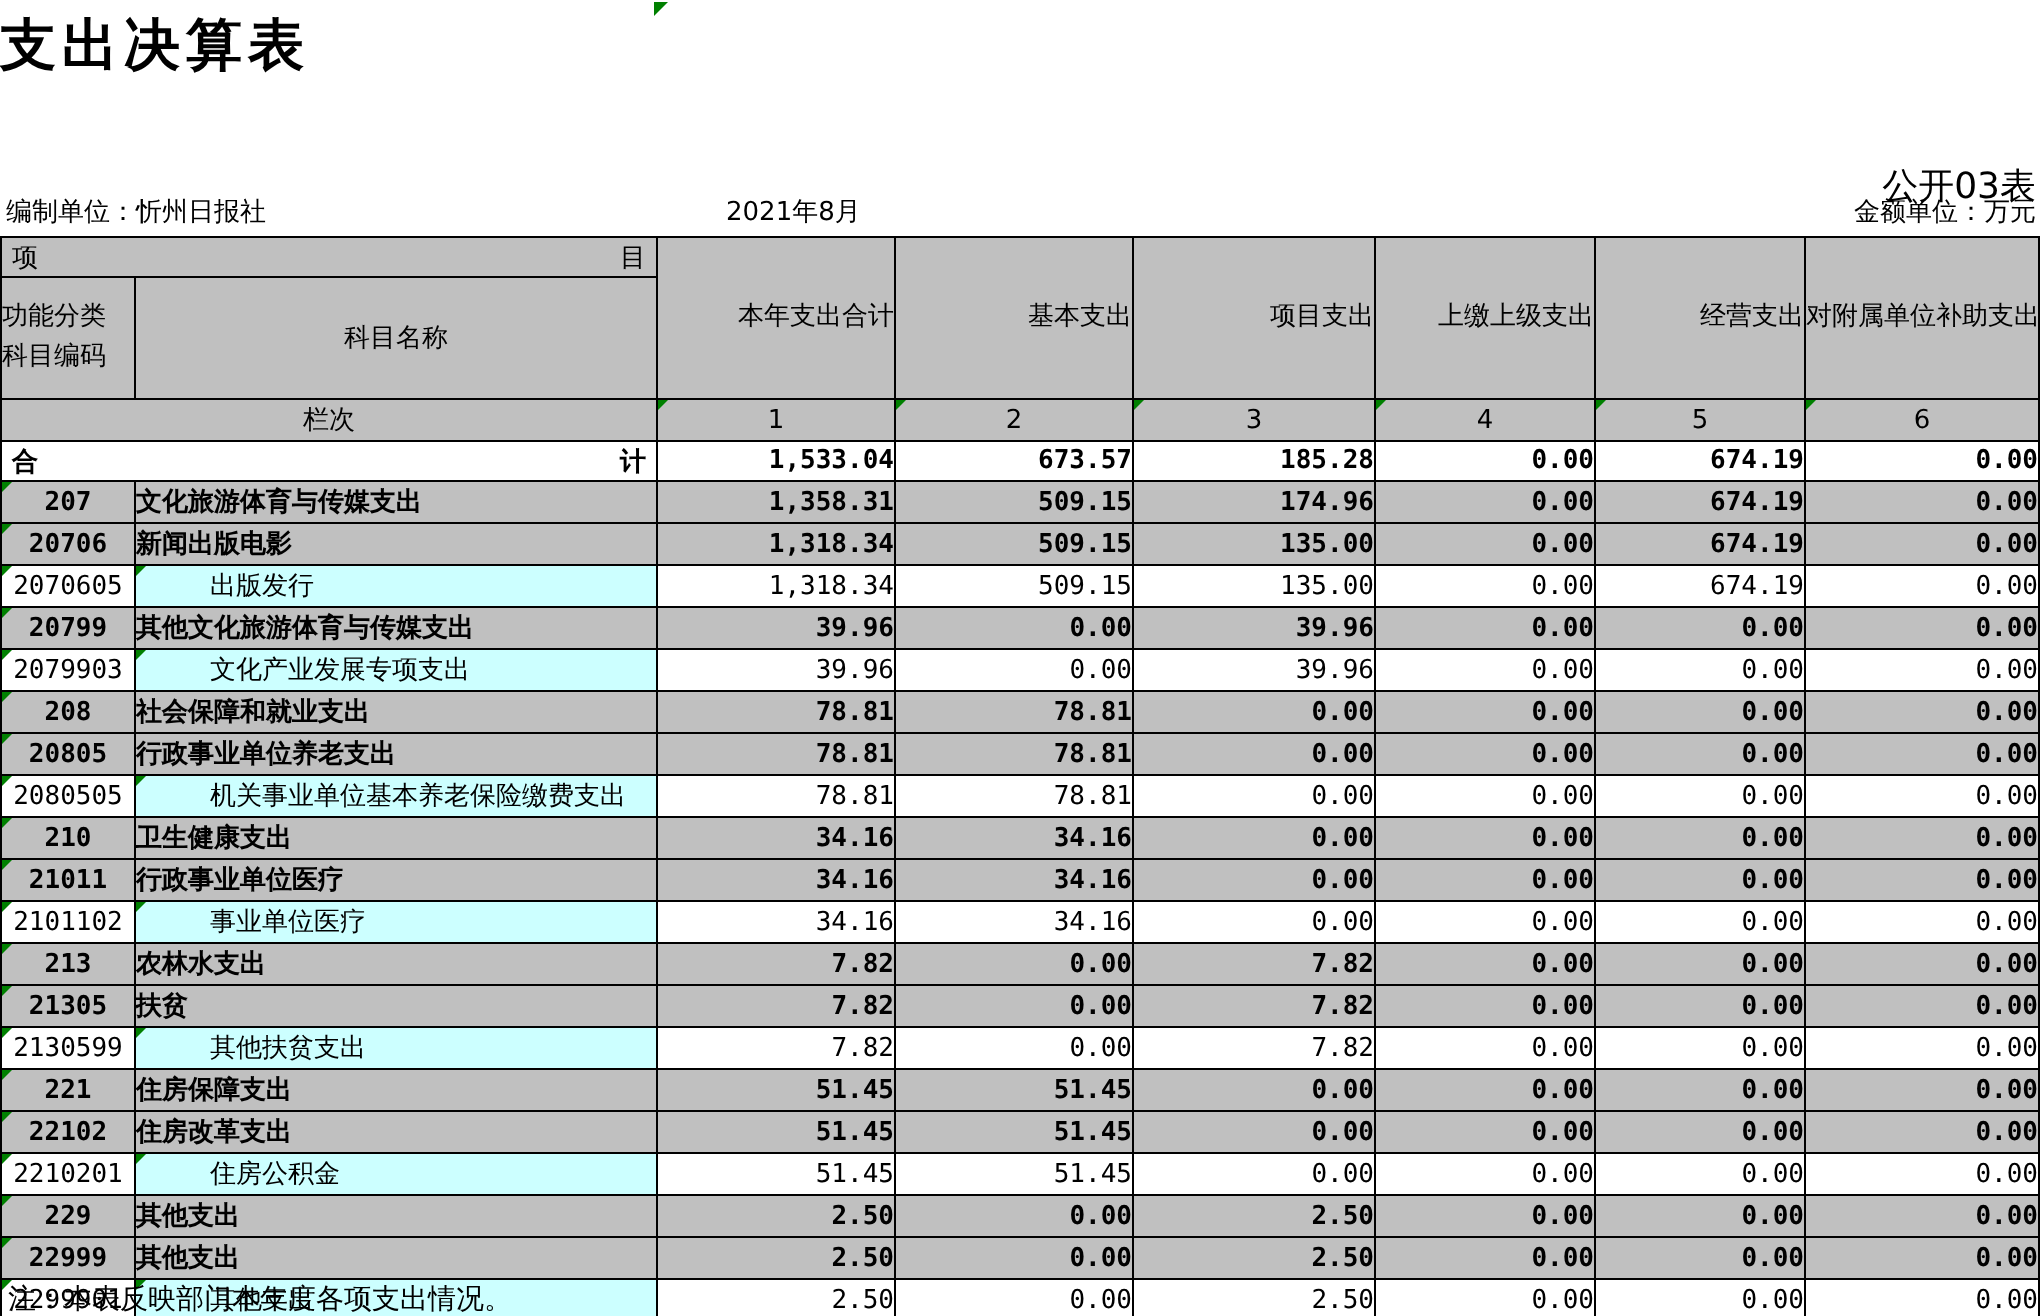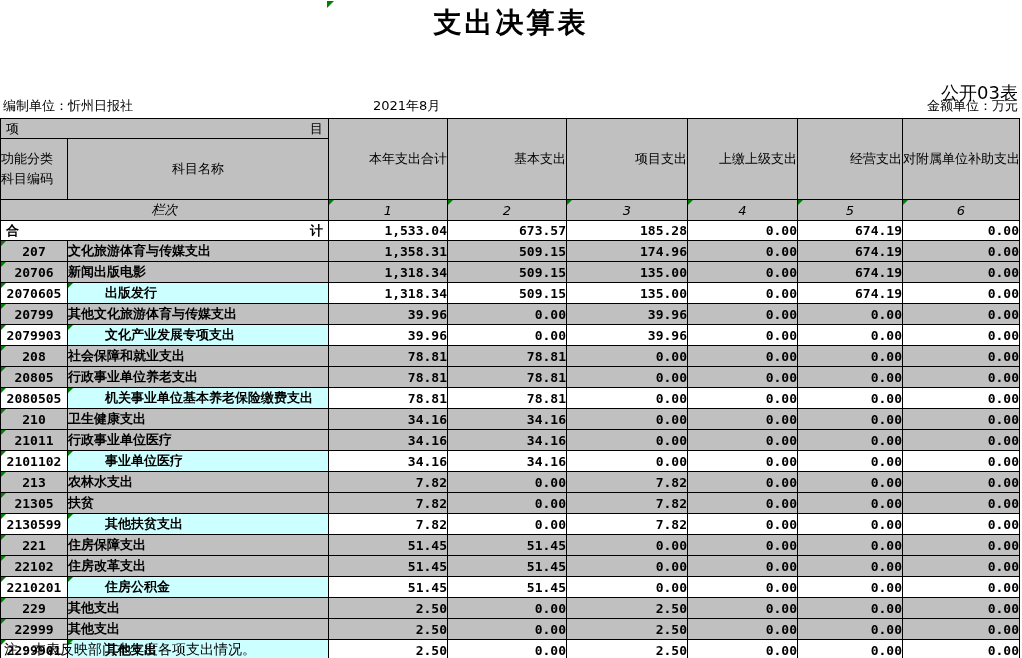--- a/index.html
+++ b/index.html
@@ -1,50 +1,50 @@
 <!DOCTYPE html>
 <html><head>
 <meta charset="utf-8">
 <style>
   html,body{margin:0;padding:0;background:#fff;}
   .page{position:relative;width:1022px;height:658px;background:#ffffff;overflow:hidden;
         font-family:"DejaVu Sans","Liberation Sans",sans-serif;color:#000;}
-  .title{position:absolute;top:4px;left:0;width:100%;text-align:center;margin:0;
+  .title{position:absolute;top:4px;left:0;width:100%;margin:0;
          font-size:28px;font-weight:bold;letter-spacing:3px;}
   .page-flag{position:absolute;top:1px;left:327px;width:0;height:0;
              border-top:7px solid #008000;border-right:7px solid transparent;}
   .table-code{position:absolute;top:81px;right:4px;font-size:18px;}
   .meta{position:absolute;top:97px;left:0;width:100%;height:17px;font-size:13px;}
   .meta .prepared{position:absolute;left:3px;}
-  .meta .period{position:absolute;left:373px;}
+  .meta .period{position:absolute;left:363px;}
   .meta .unit{position:absolute;right:4px;}
   table.fin{position:absolute;top:118px;left:0;border-collapse:collapse;table-layout:fixed;
             width:1020px;}
   table.fin td{border:1px solid #000;font-size:13px;vertical-align:middle;padding:0;
                overflow:hidden;white-space:nowrap;}
   .gray{background:#c0c0c0;}
   tr.hdr-top td{height:19px;}
   tr.hdr-sub td{height:60px;}
   td.metric{text-align:right;padding:0 5px;line-height:1.5;white-space:normal;}
   td.corner{padding:0;}
   .split{display:flex;justify-content:space-between;align-items:center;height:100%;padding:0 5px;}
   td.code-hdr{text-align:left;padding-left:6px;line-height:1.55;white-space:normal;}
   td.code-hdr span{display:block;}
   td.name-hdr{text-align:center;}
-  tr.lanci td{height:20px;text-align:center;font-style:italic;}
+  tr.lanci td{height:20px;text-align:center;}
   tr.total td{height:19px;font-weight:bold;background:#fff;}
   tbody.data td{height:20px;}
   td.flagged{position:relative;}
   .flag{position:absolute;top:0;left:0;width:0;height:0;display:block;
         border-top:5px solid #008000;border-right:5px solid transparent;}
   td.val{text-align:right;padding-right:4px;font-family:"DejaVu Sans Mono","Liberation Mono",monospace;}
   td.code{text-align:center;padding-left:3px;font-family:"DejaVu Sans Mono","Liberation Mono",monospace;}
   td.name{text-align:left;padding-left:4px;}
   tr.parent td{background:#c0c0c0;font-weight:bold;}
-  tr.detail td{background:#ffffff;font-weight:bold;}
+  tr.detail td{background:#ffffff;font-weight:normal;}
   tr.detail td.name{background:#ccffff;padding-left:37px;}
   .note{position:absolute;top:641px;left:4px;font-size:14px;}
 </style>
 </head>
 <body>
 
 <div class="page">
   <span class="page-flag"></span>
   <h1 class="title">支出决算表</h1>
   <div class="table-code">公开03表</div>

